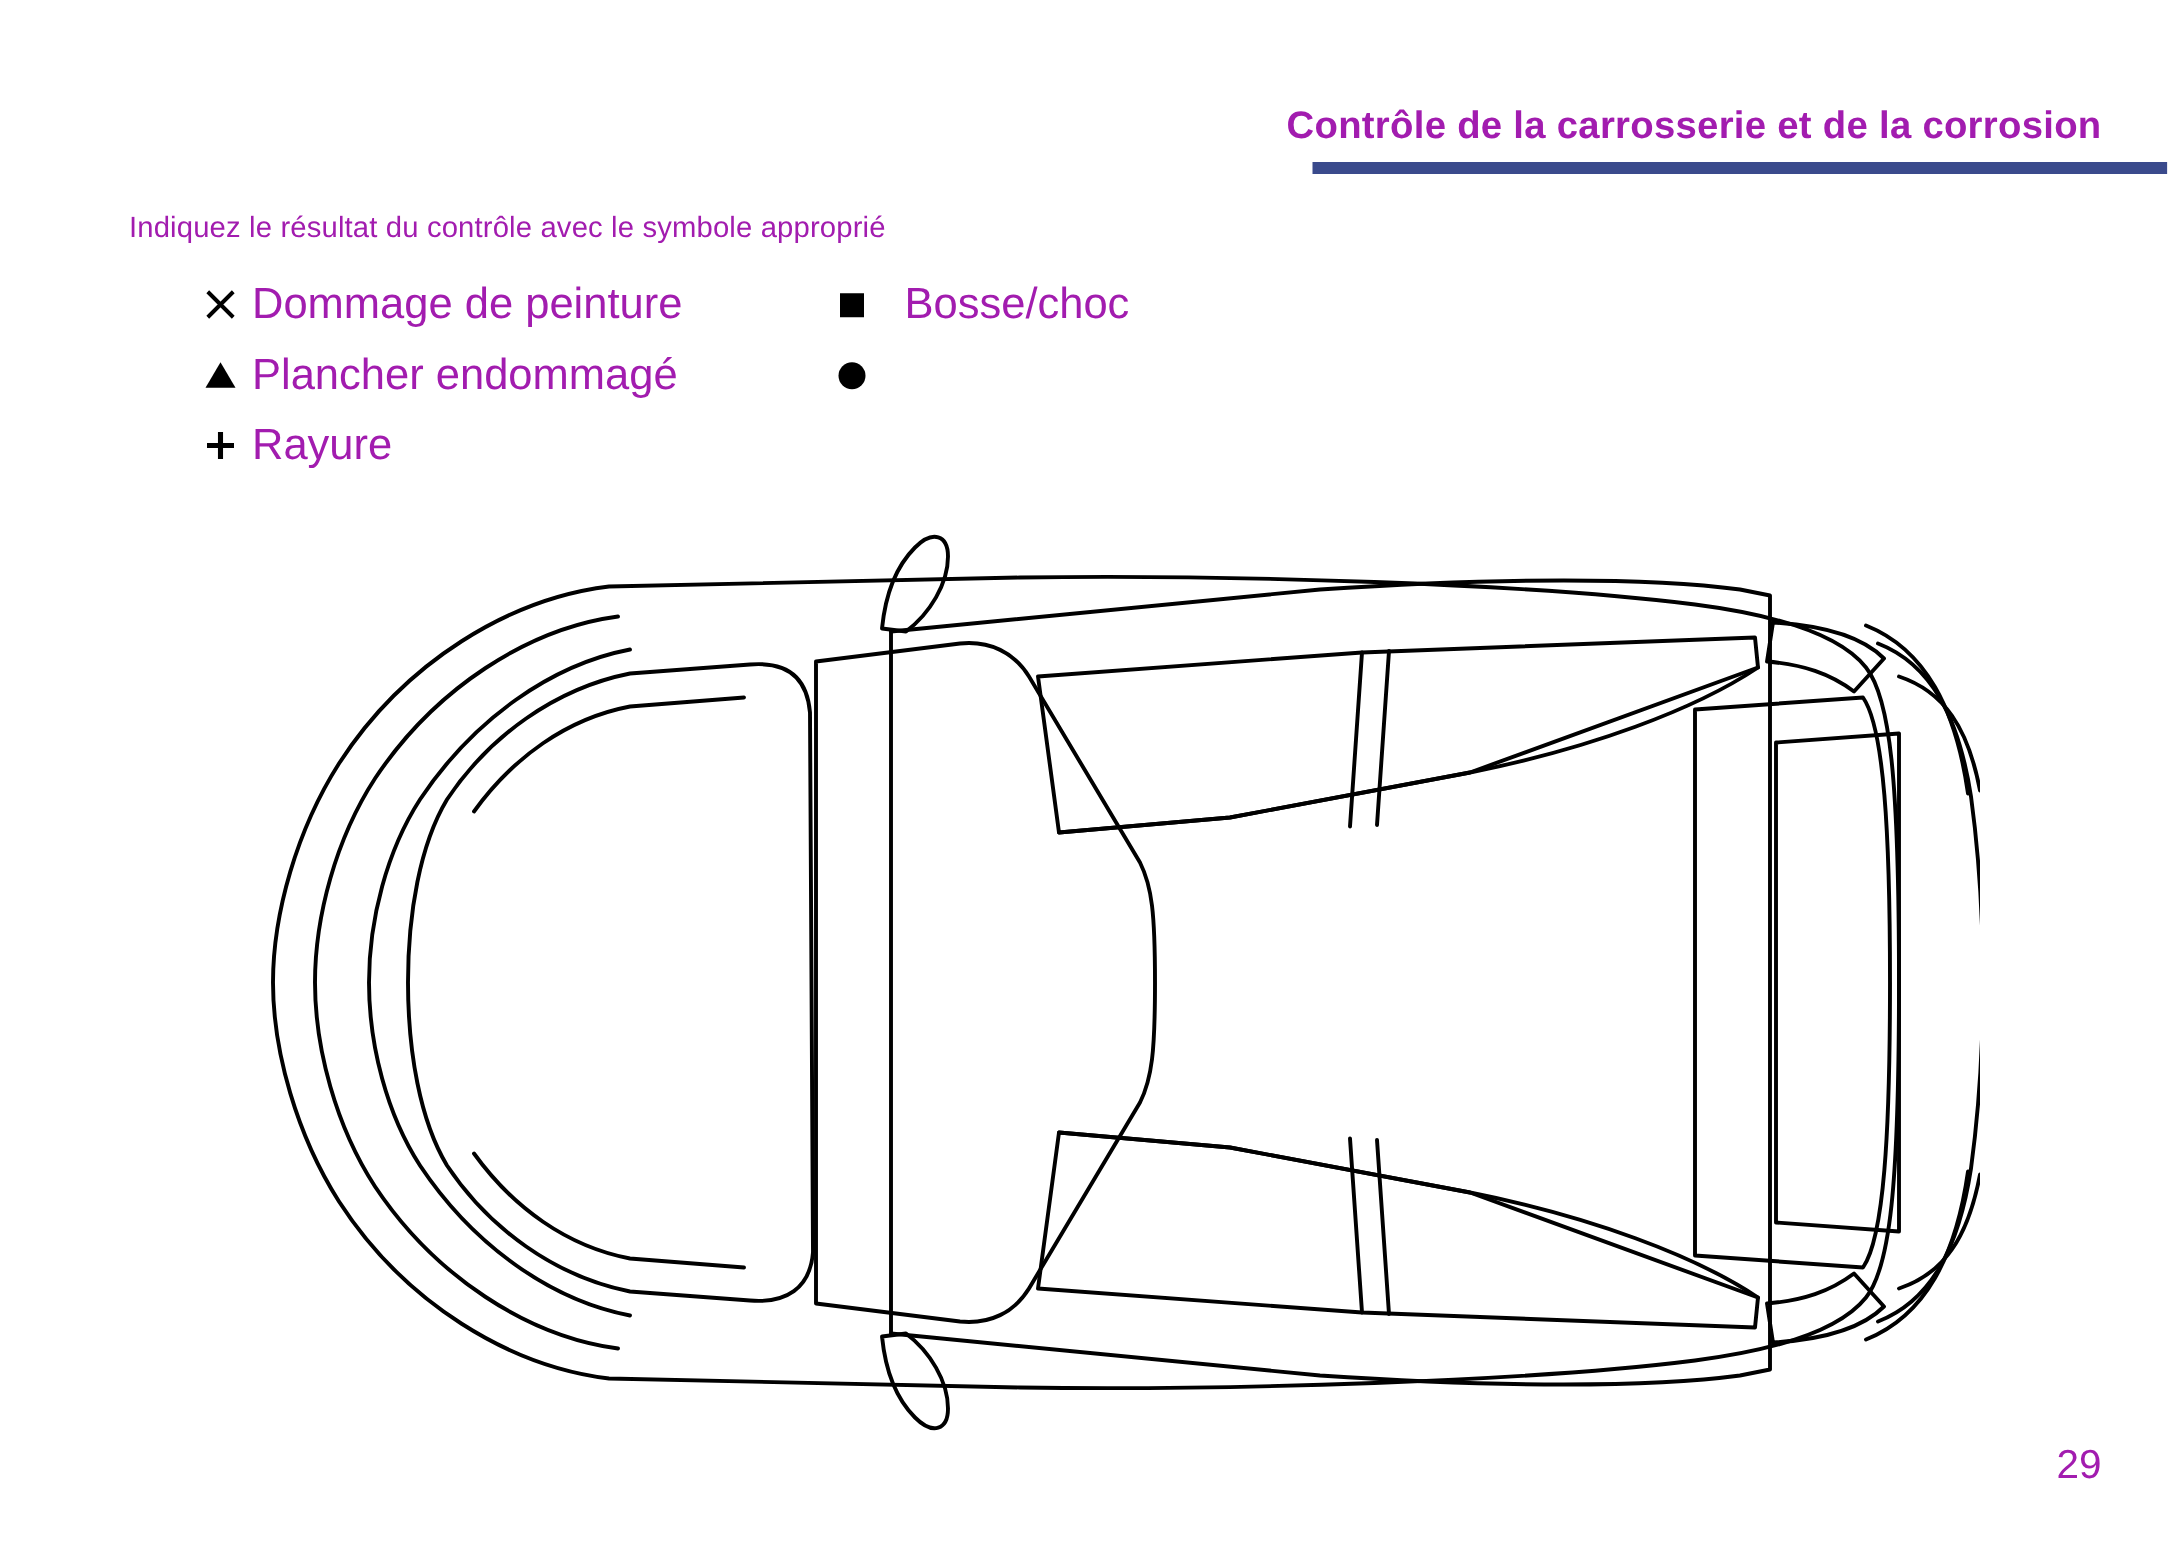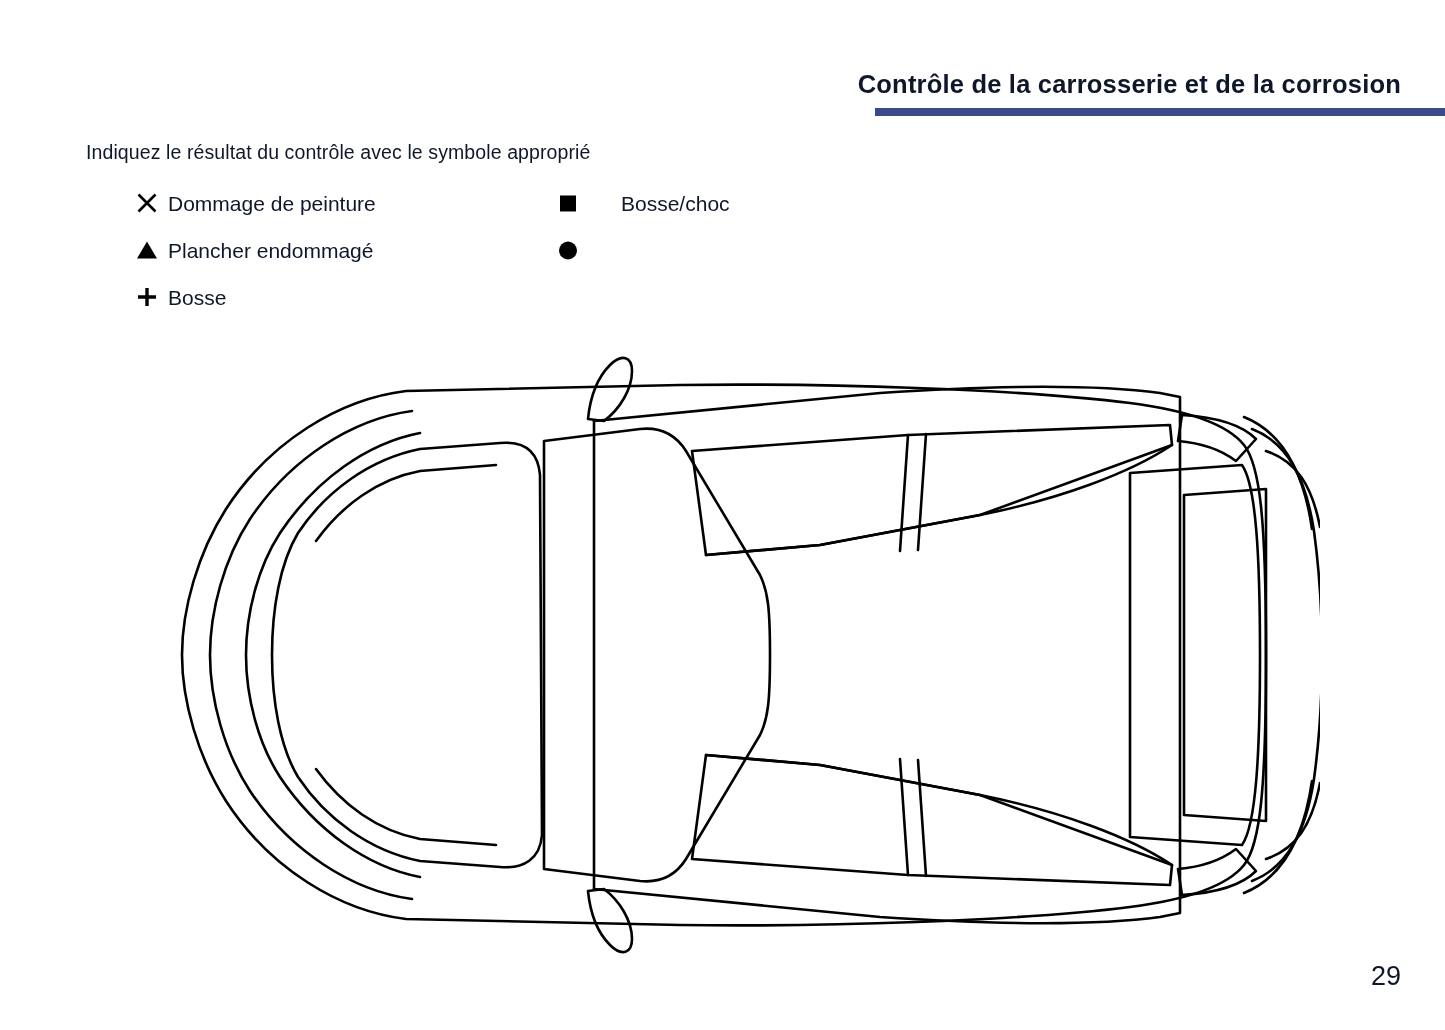--- a/index.html
+++ b/index.html
@@ -6,21 +6,21 @@
     margin: 0;
     padding: 0;
     background: #ffffff;
   }
   .page {
     position: relative;
     width: 1445px;
     height: 1030px;
     background: #ffffff;
     font-family: "Liberation Sans", sans-serif;
-    color: #0f172a;
+    color: #a21caf;
     overflow: hidden;
   }
 
   
   .header {
     position: absolute;
     top: 70px;
     left: 0;
     width: 1445px;
     height: 50px;
@@ -76,26 +76,26 @@
   .sym {
     width: 34px;
     display: flex;
     align-items: center;
     justify-content: center;
     flex: none;
   }
   .sym svg { display: block; }
 
   .legend-label {
-    font-size: 21px;
+    font-size: 29px;
     line-height: 1;
     white-space: nowrap;
   }
   .legend-item.col1 .legend-label { margin-left: 4px; }
-  .legend-item.col2 .legend-label { margin-left: 36px; }
+  .legend-item.col2 .legend-label { margin-left: 18px; }
 
   
   .diagram {
     position: absolute;
     left: 120px;
     top: 355px;
     width: 1200px;
     height: 600px;
   }
   .diagram svg { display: block; }
@@ -161,21 +161,21 @@
       </div>
     </div>
 
     <div class="legend-row">
       <div class="legend-item col1">
         <span class="sym">
           <svg width="24" height="24" viewBox="0 0 24 24">
             <path d="M12 3 L12 21 M3 12 L21 12" stroke="#000" stroke-width="3.4" fill="none"></path>
           </svg>
         </span>
-        <span class="legend-label">Bosse</span>
+        <span class="legend-label">Rayure</span>
       </div>
     </div>
 
   </div>
 
   <div class="diagram">
     <svg width="1200" height="600" viewBox="0 0 1200 600" fill="none" stroke="#000" stroke-width="2.6" stroke-linejoin="round" stroke-linecap="round">
 
       <path d="M 286 36
                C 220 44, 150 86, 106 154

